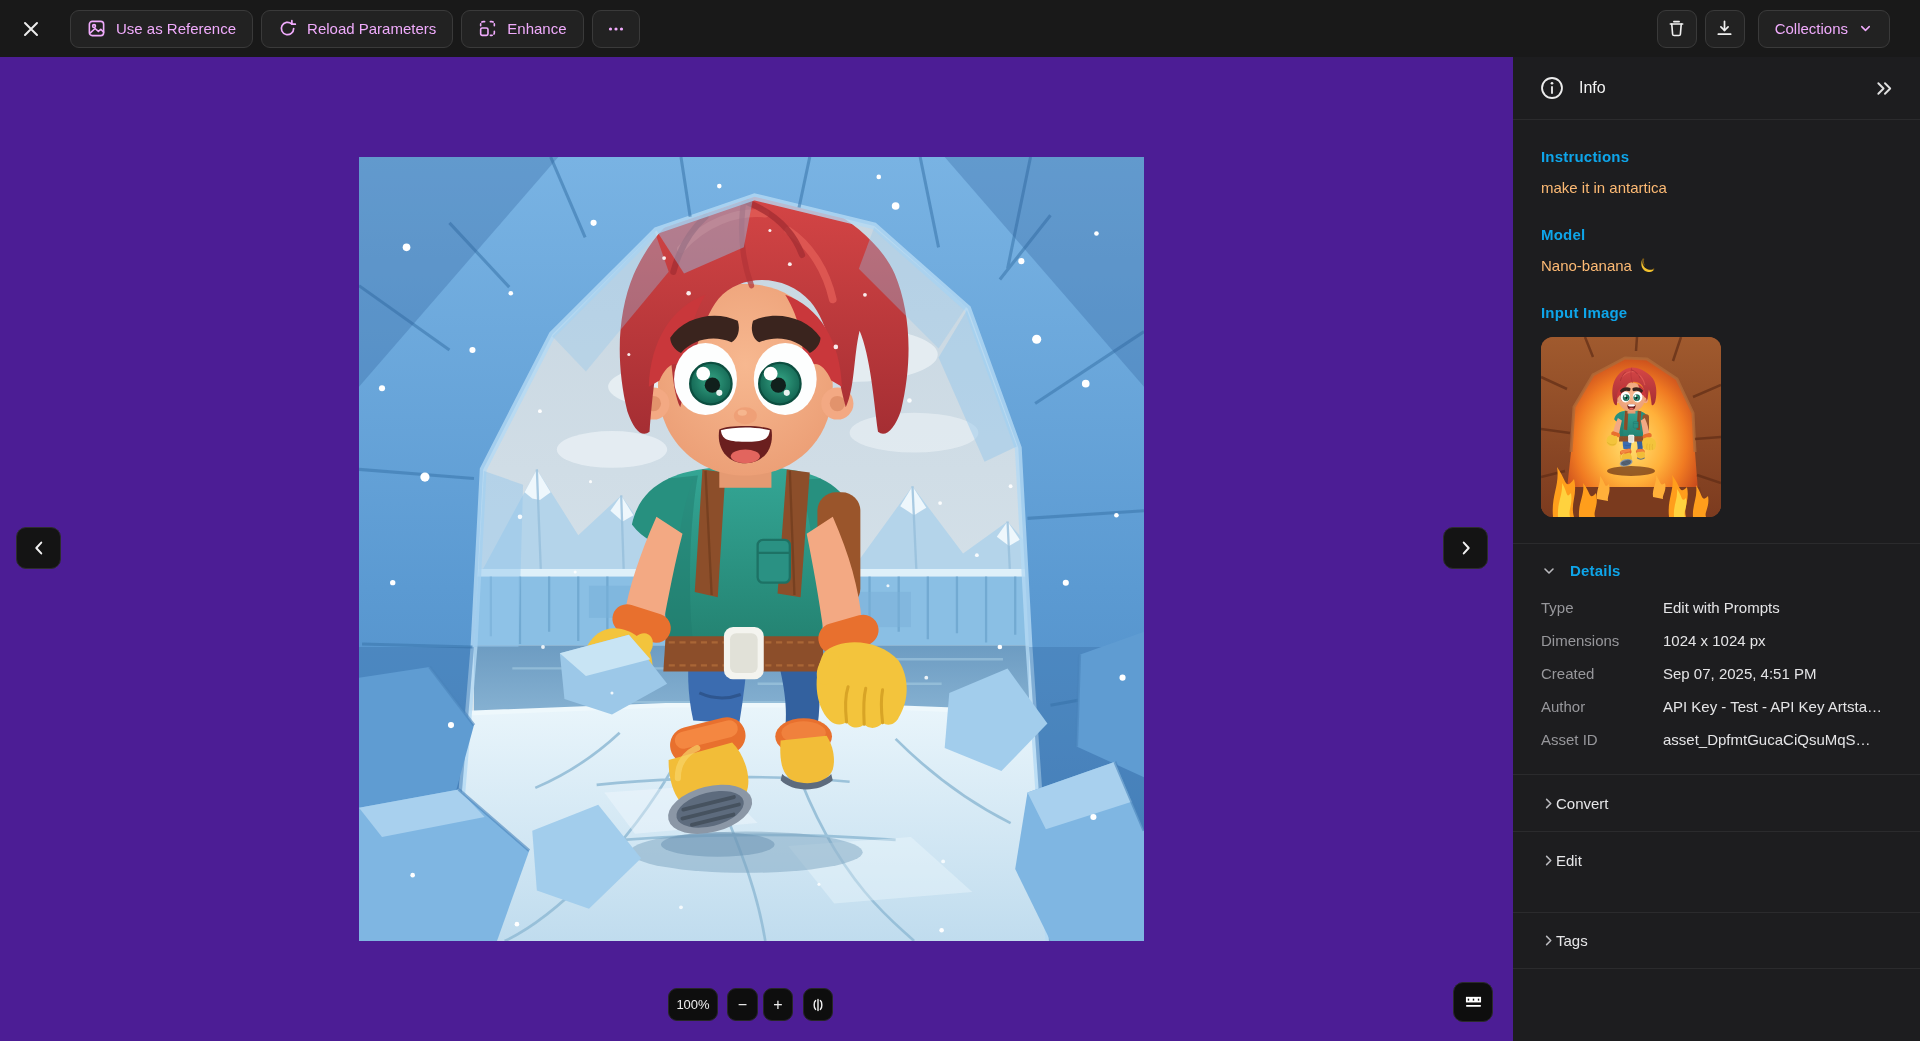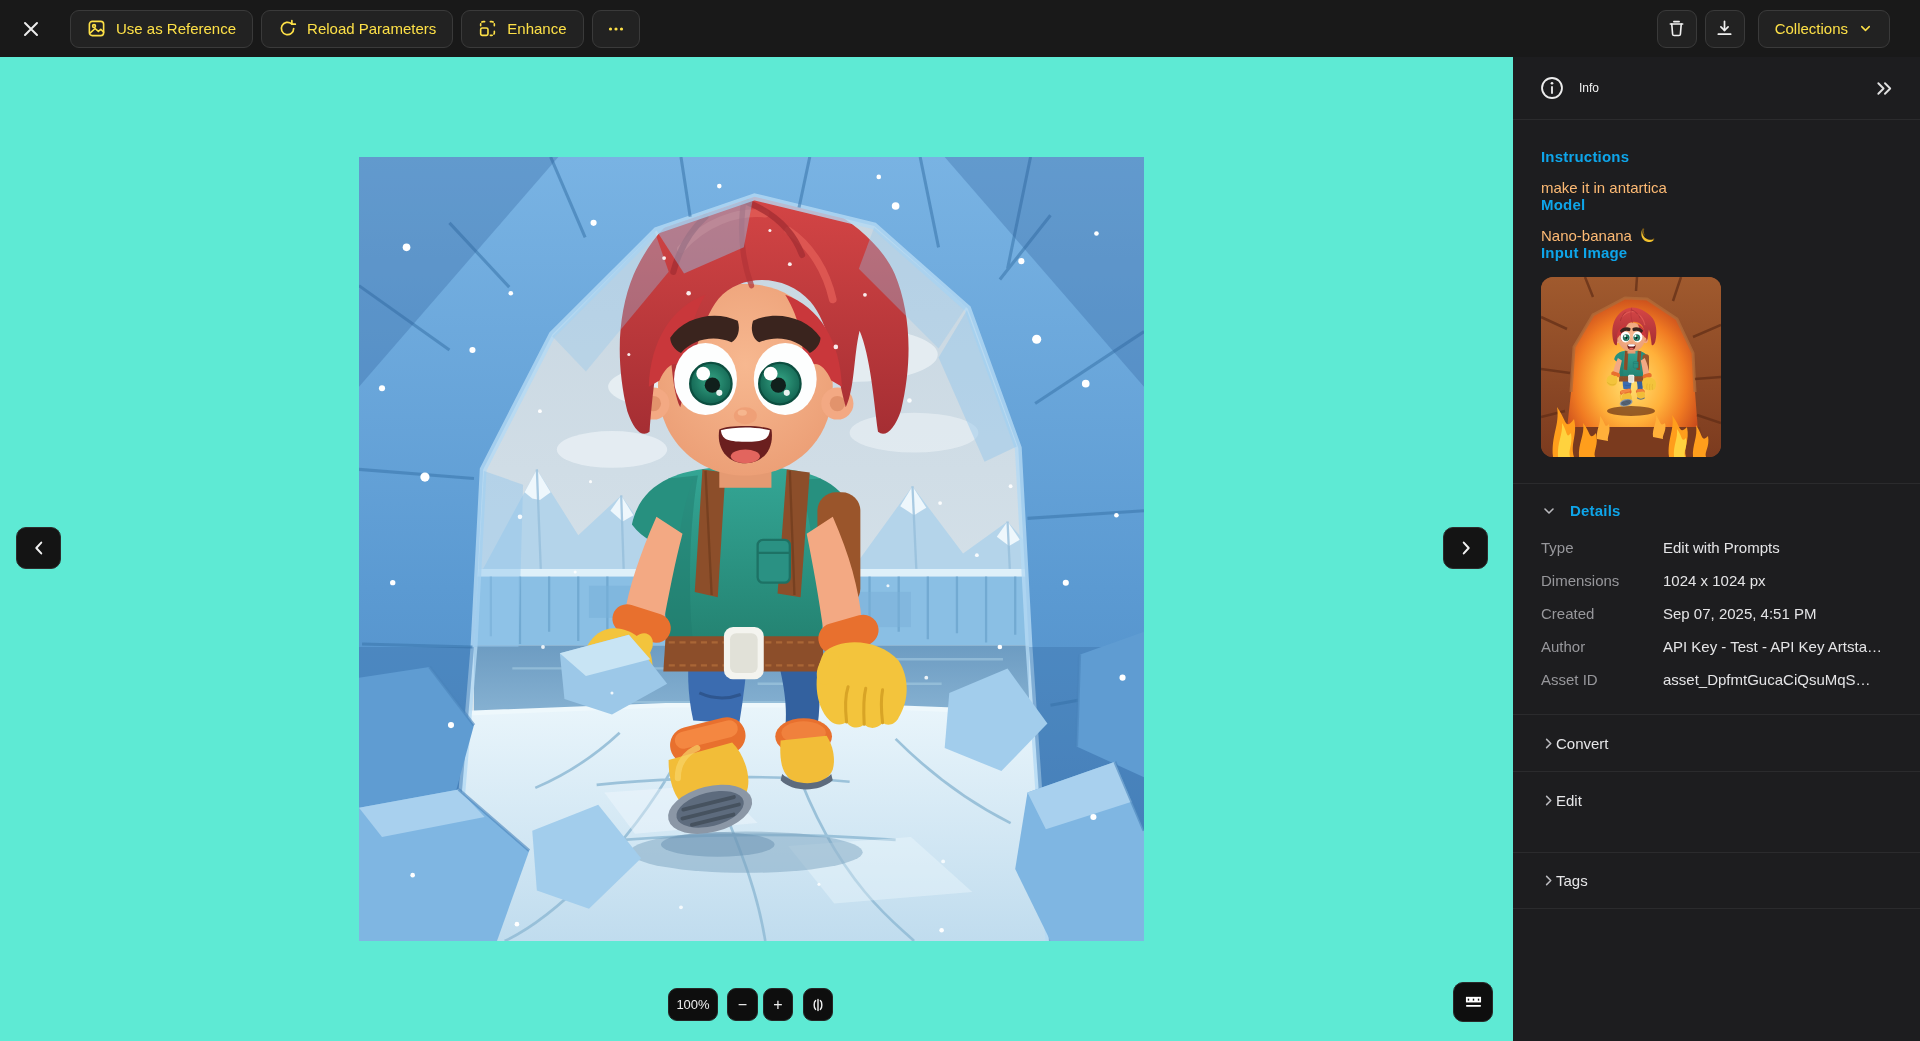--- a/index.html
+++ b/index.html
@@ -6,55 +6,55 @@
   html,body { width:1920px; height:1041px; background:#050505; font-family:"Liberation Sans", sans-serif; overflow:hidden; }
   .app { position:relative; width:1920px; height:1041px; }
 
   
   .topbar { position:absolute; left:0; top:0; width:1920px; height:57px; background:#191919;
             display:flex; align-items:center; padding:0 30px 0 14px; gap:8px; z-index:30; }
   .icon-plain { width:34px; height:34px; display:flex; align-items:center; justify-content:center;
                 color:#ececec; background:transparent; border:none; cursor:pointer; }
   .tb-btn { height:38px; display:flex; align-items:center; gap:10px; padding:0 16px;
             background:#222222; border:1px solid #3a3a3a; border-radius:9px;
-            color:#fde047; font-size:15px; cursor:pointer; white-space:nowrap; }
+            color:#f0abfc; font-size:15px; cursor:pointer; white-space:nowrap; }
   .tb-btn svg { flex:0 0 auto; }
   .tb-ico { width:40px; height:38px; display:flex; align-items:center; justify-content:center;
             background:#222222; border:1px solid #3a3a3a; border-radius:9px; color:#f0f0f0; cursor:pointer; }
   .tb-spacer { flex:1; }
   .tb-group { display:flex; align-items:center; gap:8px;padding-left:32px; }
 
   
-  .canvas { position:absolute; left:0; top:57px; width:1513px; height:984px; background:#5eead4; }
+  .canvas { position:absolute; left:0; top:57px; width:1513px; height:984px; background:#4c1d95; }
   .scene { position:absolute; left:359px; top:100px; width:785px; height:784px; }
   .nav-btn { position:absolute; width:45px; height:42px; background:#141414; border:1px solid #2d2d2d;
              border-radius:10px; display:flex; align-items:center; justify-content:center; color:#f2f2f2; cursor:pointer; }
   .nav-prev { left:16px; top:470px; }
   .nav-next { left:1443px; top:470px; }
   .zoombar { position:absolute; left:668px; top:931px; display:flex; align-items:center; }
   .z-btn { height:33px; background:#0e0e0e; border:1px solid #262626; border-radius:9px;
            color:#efefef; font-size:13px; display:flex; align-items:center; justify-content:center; cursor:pointer; }
   .z-pct { width:50px; margin-right:9px; }
   .z-minus { width:31px; margin-right:5px; font-size:16px; }
   .z-plus { width:30px; margin-right:10px; font-size:16px; }
   .z-cmp { width:30px; }
   .film-btn { position:absolute; left:1453px; top:925px; width:40px; height:40px; background:#0e0e0e;
               border:1px solid #2a2a2a; border-radius:10px; display:flex; align-items:center; justify-content:center;
               color:#fff; cursor:pointer; }
 
   
   .sidebar { position:absolute; left:1513px; top:57px; width:407px; height:984px; background:#1d1d1f; color:#e8e8e8; }
   .sb-header { height:62px; display:flex; align-items:center; gap:14px; padding:0 26px; }
-  .sb-title { font-size:12px; color:#f2f2f2; }
+  .sb-title { font-size:16px; color:#f2f2f2; }
   .sb-collapse { margin-left:auto; color:#e0e0e0; cursor:pointer; display:flex; }
   .divider { border-top:1px solid #2b2b2d; }
   .sb-body { padding:0 28px; }
   .sb-label { font-size:15px; font-weight:700; color:#0ea5e9; letter-spacing:.2px; }
   .sb-value { font-size:15px; color:#fdba74; display:flex; align-items:center; gap:7px; }
-  .mt28 { margin-top:28px; } .mt14 { margin-top:14px; } .mt30 { } .mt16 { margin-top:16px; }
+  .mt28 { margin-top:28px; } .mt14 { margin-top:14px; } .mt30 { margin-top:30px; } .mt16 { margin-top:16px; }
   .thumb { width:180px; height:180px; border-radius:12px; overflow:hidden; display:block; cursor:pointer; }
   .full-div { margin:26px -28px 0 -28px; border-top:1px solid #2b2b2d; }
   .acc-head { display:flex; align-items:center; gap:13px; padding:18px 0 12px 0; cursor:pointer; color:#b9b9bd; }
   .acc-head .sb-label { font-weight:700; }
   .kv { display:flex; font-size:15px; line-height:33px; }
   .kv .k { width:122px; color:#97979b; flex:0 0 auto; }
   .kv .v { color:#e4e4e6; white-space:nowrap; overflow:hidden; flex:1; }
   .sections { margin:18px -28px 0 -28px; }
   .sec-row { display:flex; align-items:center; height:57px; padding:0 28px;
              border-top:1px solid #2b2b2d; cursor:pointer; color:#b9b9bd; }

